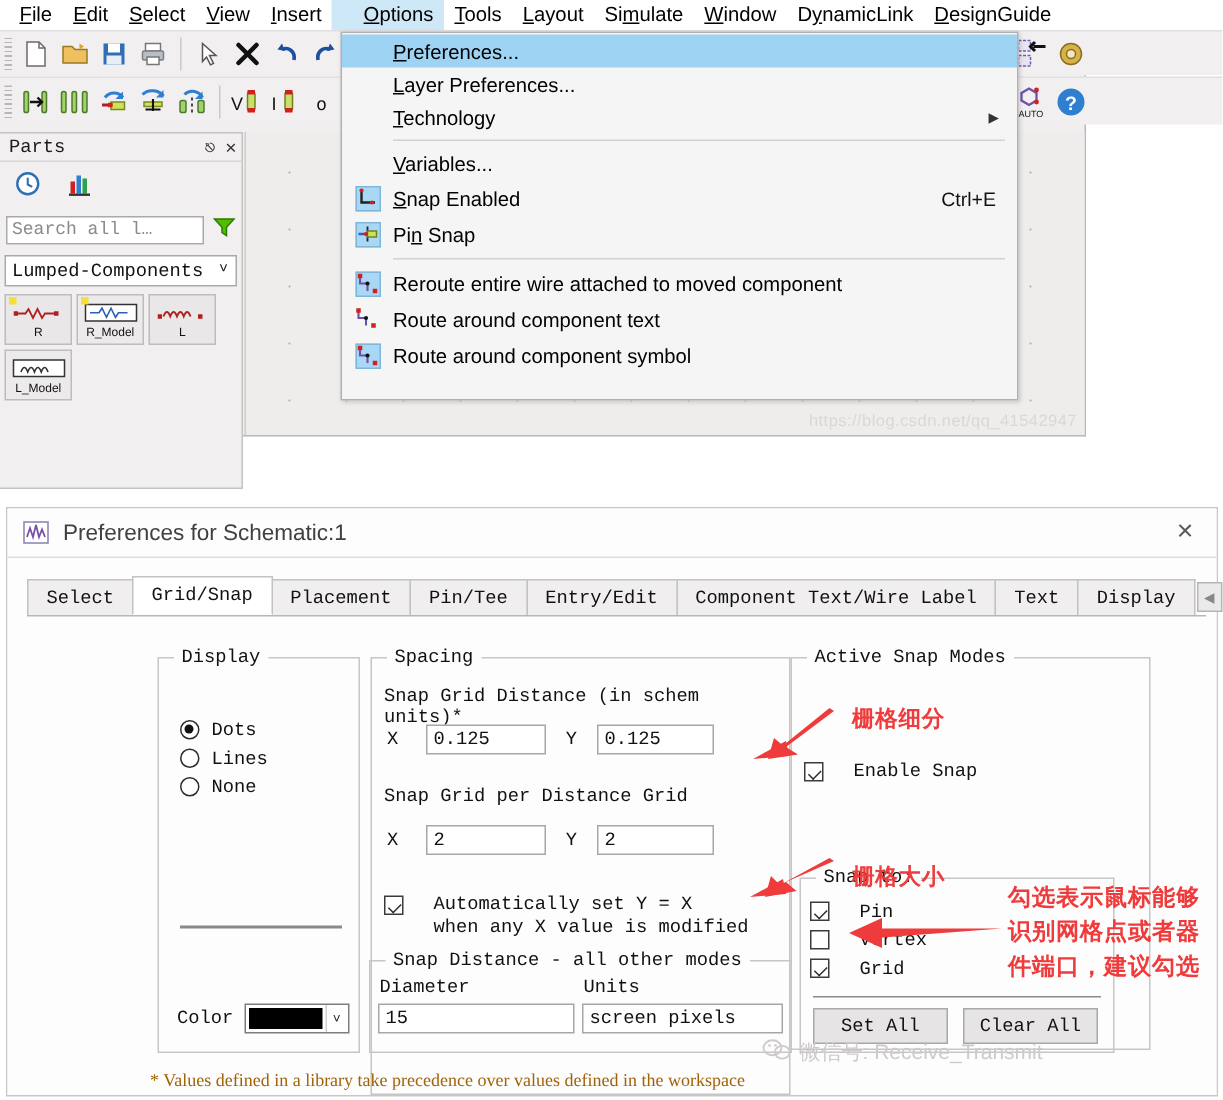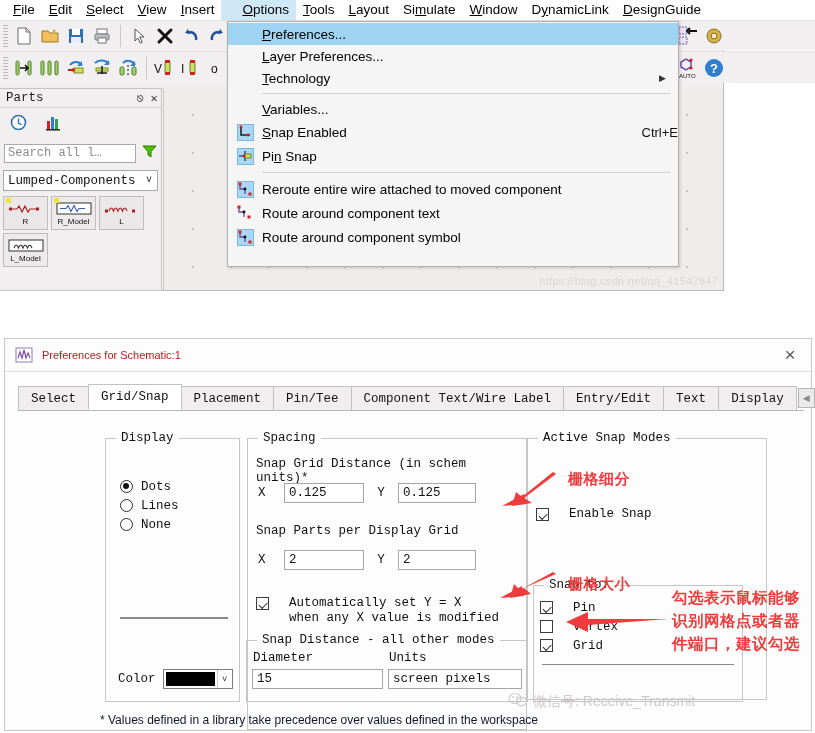--- a/index.html
+++ b/index.html
@@ -53,21 +53,21 @@
   }
   .tb-sep { width:1px; height:22px; background:#c9c9c9; margin:0 5px; }
   .tb-btn {
     width:26px; height:26px; display:flex; align-items:center;
     justify-content:center; cursor:default;
   }
   .tb-btn svg { display:block; }
 
   
   #parts-panel {
-    position:absolute; left:0; top:88px; width:162px; height:203px;
+    position:absolute; left:0; top:88px; width:162px; height:238px;
     background:#f1efef; border:1px solid #c4c4c4; border-left:none;
   }
   #parts-title {
     height:19px; display:flex; align-items:center;
     padding-left:6px; font-family:"Liberation Mono", monospace;
     font-size:12.5px; color:#1b1b1b;
     border-bottom:1px solid #d6d4d4;
   }
   #parts-title .spacer { flex:1; }
   .panel-btn { width:14px; text-align:center; font-size:12px; color:#333; cursor:default; }
@@ -117,42 +117,42 @@
     box-shadow:1px 1px 3px rgba(0,0,0,0.18);
     z-index:40;
   }
   .mi {
     height:22px; display:flex; align-items:center; position:relative;
     font-family:"Liberation Sans", sans-serif; font-size:13.5px; color:#000;
     cursor:default;
   }
   .mi .mi-ico { width:34px; display:flex; justify-content:center; align-items:center; }
   .mi .mi-text { flex:1; }
-  .mi .mi-accel { color:#111; font-size:13px; }
+  .mi .mi-accel { padding-right:14px; color:#111; font-size:13px; }
   .mi .mi-arrow { padding-right:12px; font-size:9px; color:#333; }
   .mi.sel { background:#9fd3f3; }
   .mi.tall { height:24px; }
   .mi-sep { height:1px; background:#d2d2d2; margin:4px 8px 4px 34px; }
   .ico-box {
     width:17px; height:17px; background:#a8d8f5; border:1px solid #7fb7da;
     display:flex; align-items:center; justify-content:center;
   }
 
   
   #dialog {
     position:absolute; left:4px; top:338px; width:808px; height:393px;
     background:#fdfdfd; border:1px solid #c7c7c7;
   }
   #dlg-title {
     height:32px; display:flex; align-items:center; padding:0 8px 0 10px;
     background:#fdfdfd;
   }
   #dlg-title .t-ico { width:18px; height:18px; margin-right:9px; }
   #dlg-title .t-text {
-    flex:1; font-family:"Liberation Sans", sans-serif; font-size:11px; color:#b91c1c;
+    flex:1; font-family:"Liberation Sans", sans-serif; font-size:15px; color:#404040;
   }
   #dlg-close {
     width:26px; height:26px; display:flex; align-items:center; justify-content:center;
     font-size:19px; color:#5a5a5a; cursor:default;
   }
   #dlg-body {
     position:absolute; left:0; top:32px; right:0; bottom:0;
     background:#fdfdfd; border-top:1px solid #dedede;
   }
 
@@ -256,21 +256,21 @@
   
   #wm-wechat {
     position:absolute; left:508px; top:692px;
     display:flex; align-items:center; gap:5px;
     font-family:"Liberation Sans", sans-serif; font-size:14px;
     color:#cfcaca; white-space:nowrap; z-index:5;
   }
 
   #footnote {
     position:absolute; left:100px; top:713px;
-    font-family:Liberation Sans, sans-serif; font-size:12px; color:#0f172a;
+    font-family:Liberation Serif, serif; font-size:12px; color:#a16207;
     white-space:nowrap;
   }
 </style>
 </head>
 <body>
 
 <div id="app-window">
   <div id="canvas">
     <div id="canvas-watermark">https://blog.csdn.net/qq_41542947</div>
   </div>
@@ -632,22 +632,22 @@
   </div>
 
   <div id="dlg-body"></div>
 </div>
 
 <div id="tabstrip" style="position:absolute;left:18px;top:385px;width:786px;">
   <div class="tab">Select</div>
   <div class="tab active">Grid/Snap</div>
   <div class="tab">Placement</div>
   <div class="tab">Pin/Tee</div>
+  <div class="tab">Entry/Edit</div>
   <div class="tab">Component Text/Wire Label</div>
-  <div class="tab">Entry/Edit</div>
   <div class="tab">Text</div>
   <div class="tab">Display</div>
   <div class="tab-nav">
     <div class="tab-arrow">◀</div>
     <div class="tab-arrow enabled">▶</div>
   </div>
 </div>
 
 <div class="group" id="grp-display">
   <span class="glabel">Display</span>
@@ -683,21 +683,21 @@
 
   <div class="mono" style="position:absolute;left:8px;top:18px;">Snap Grid Distance (in schem units)*</div>
 
   <div style="position:absolute;left:10px;top:44px;display:flex;align-items:center;">
     <span class="mono" style="width:26px;">X</span>
     <span class="tfield" style="width:80px;">0.125</span>
     <span class="mono" style="width:34px;text-align:center;">Y</span>
     <span class="tfield" style="width:78px;">0.125</span>
   </div>
 
-  <div class="mono" style="position:absolute;left:8px;top:85px;">Snap Parts per Display Grid</div>
+  <div class="mono" style="position:absolute;left:8px;top:85px;">Snap Grid per Distance Grid</div>
 
   <div style="position:absolute;left:10px;top:111px;display:flex;align-items:center;">
     <span class="mono" style="width:26px;">X</span>
     <span class="tfield" style="width:80px;">2</span>
     <span class="mono" style="width:34px;text-align:center;">Y</span>
     <span class="tfield" style="width:78px;">2</span>
   </div>
 
   <div class="chk-row" style="position:absolute;left:8px;top:157px;">
     <span class="chk on"></span>
@@ -738,20 +738,24 @@
       <span class="mono">Vertex</span>
     </div>
     <div class="chk-row" style="align-items:center;height:19px;">
       <span class="chk on" style="margin-top:0;"></span>
       <span class="mono">Grid</span>
     </div>
   </div>
 
   <div class="hairline" style="left:8px; top:78px; width:192px; height:1px;"></div>
 
+  <div style="position:absolute;left:8px;top:86px;display:flex;gap:10px;">
+    <span class="btn" style="width:90px;height:24px;">Set All</span>
+    <span class="btn" style="width:90px;height:24px;">Clear All</span>
+  </div>
 </div>
 
 <svg style="position:absolute;left:498px;top:472px;width:60px;height:40px;z-index:6;">
   <polygon points="58,2 26,26 34,31 14,34 18,20 24,25 55,0" fill="#ef3b3b"></polygon>
   <polygon points="4,34 26,22 28,32" fill="#ef3b3b"></polygon>
 </svg>
 <div class="anno anno-cn" style="left:568px;top:470px;z-index:6;">栅格细分</div>
 
 <svg style="position:absolute;left:498px;top:572px;width:60px;height:36px;z-index:6;">
   <polygon points="58,2 26,16 33,22 12,26 16,12 22,18 55,0" fill="#ef3b3b"></polygon>

